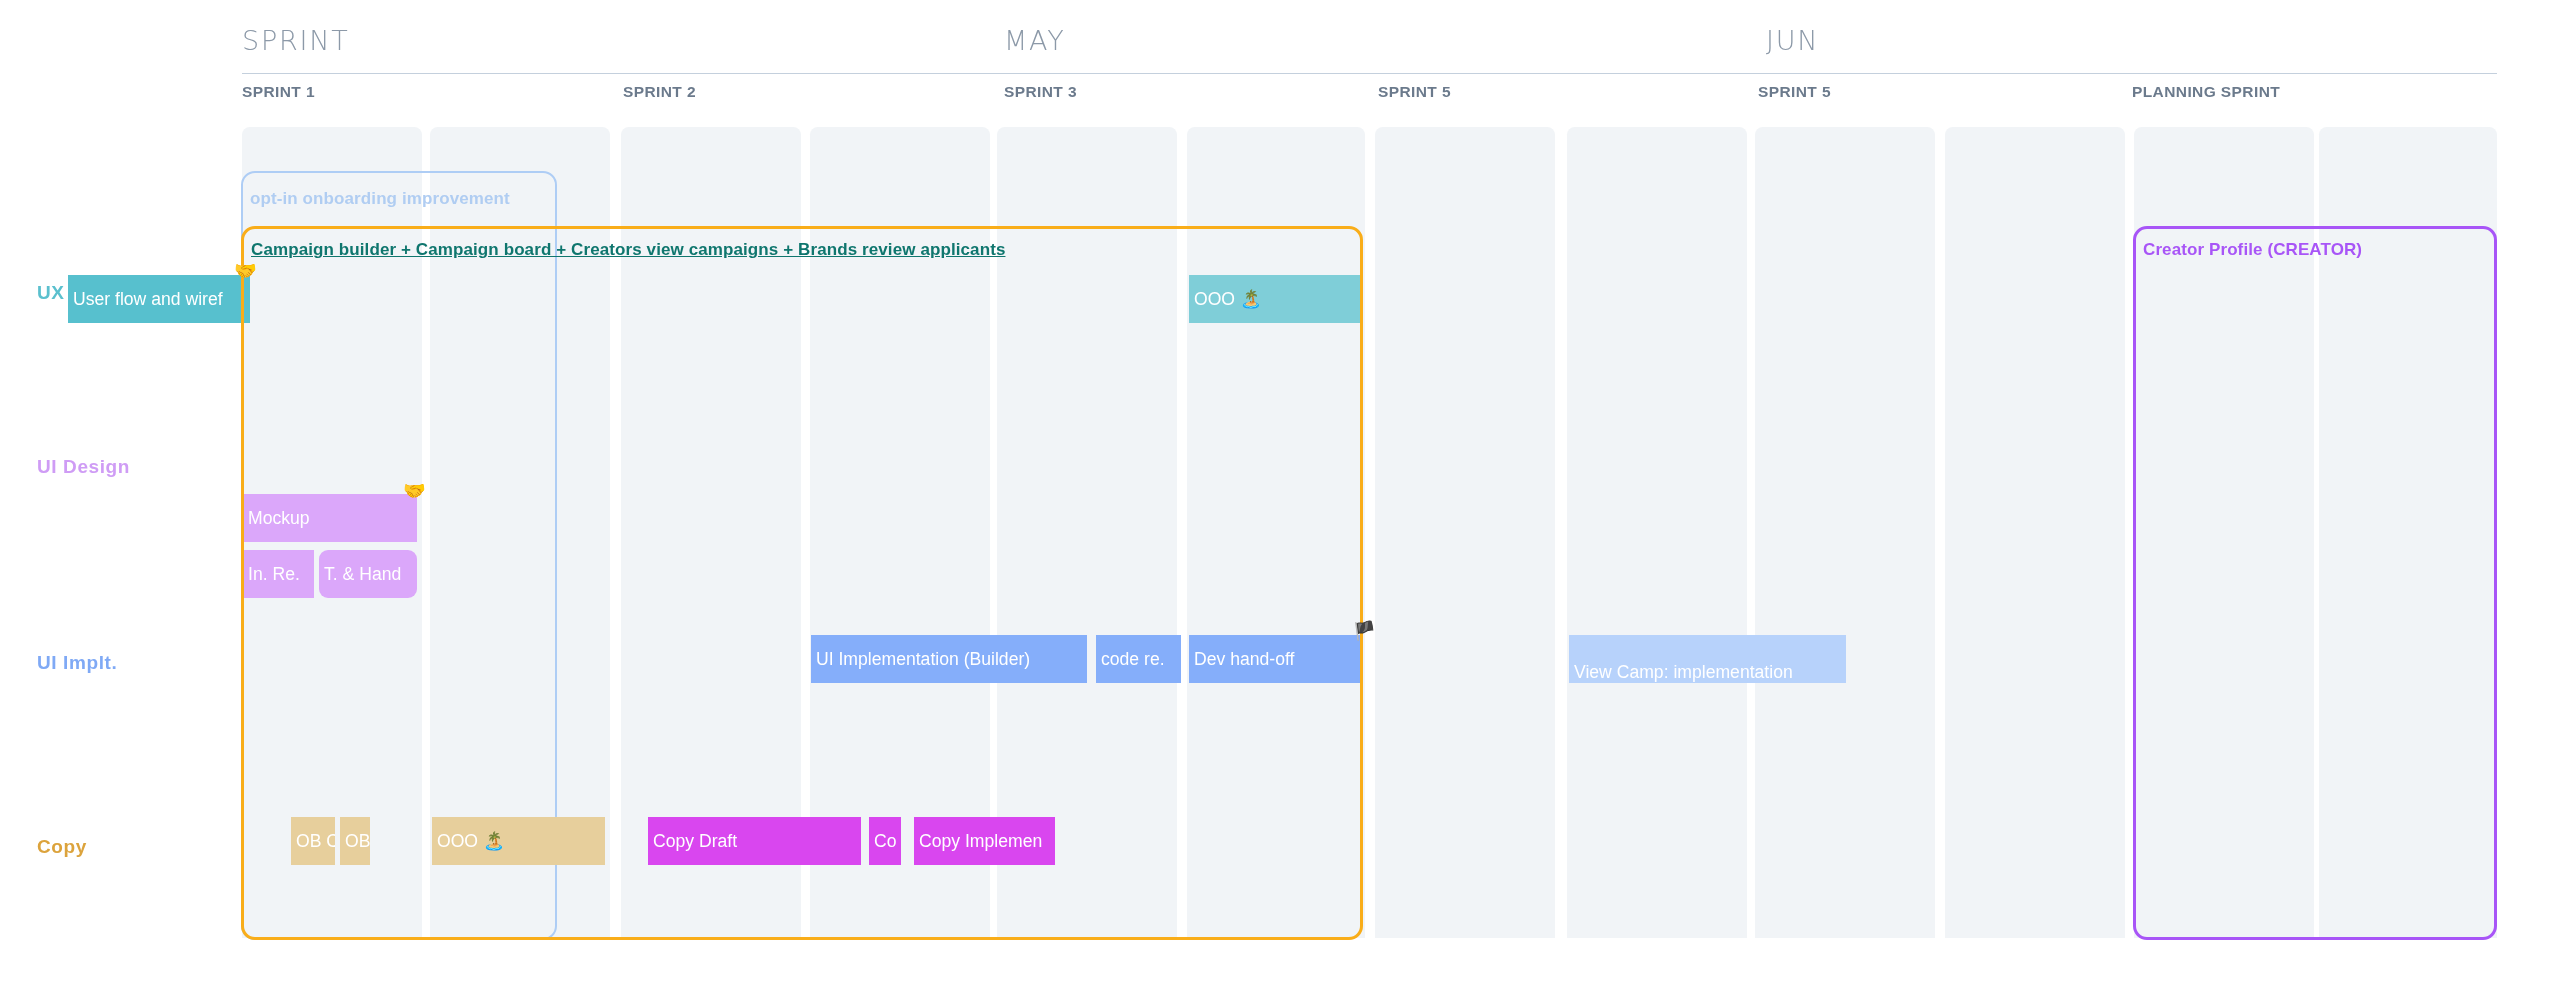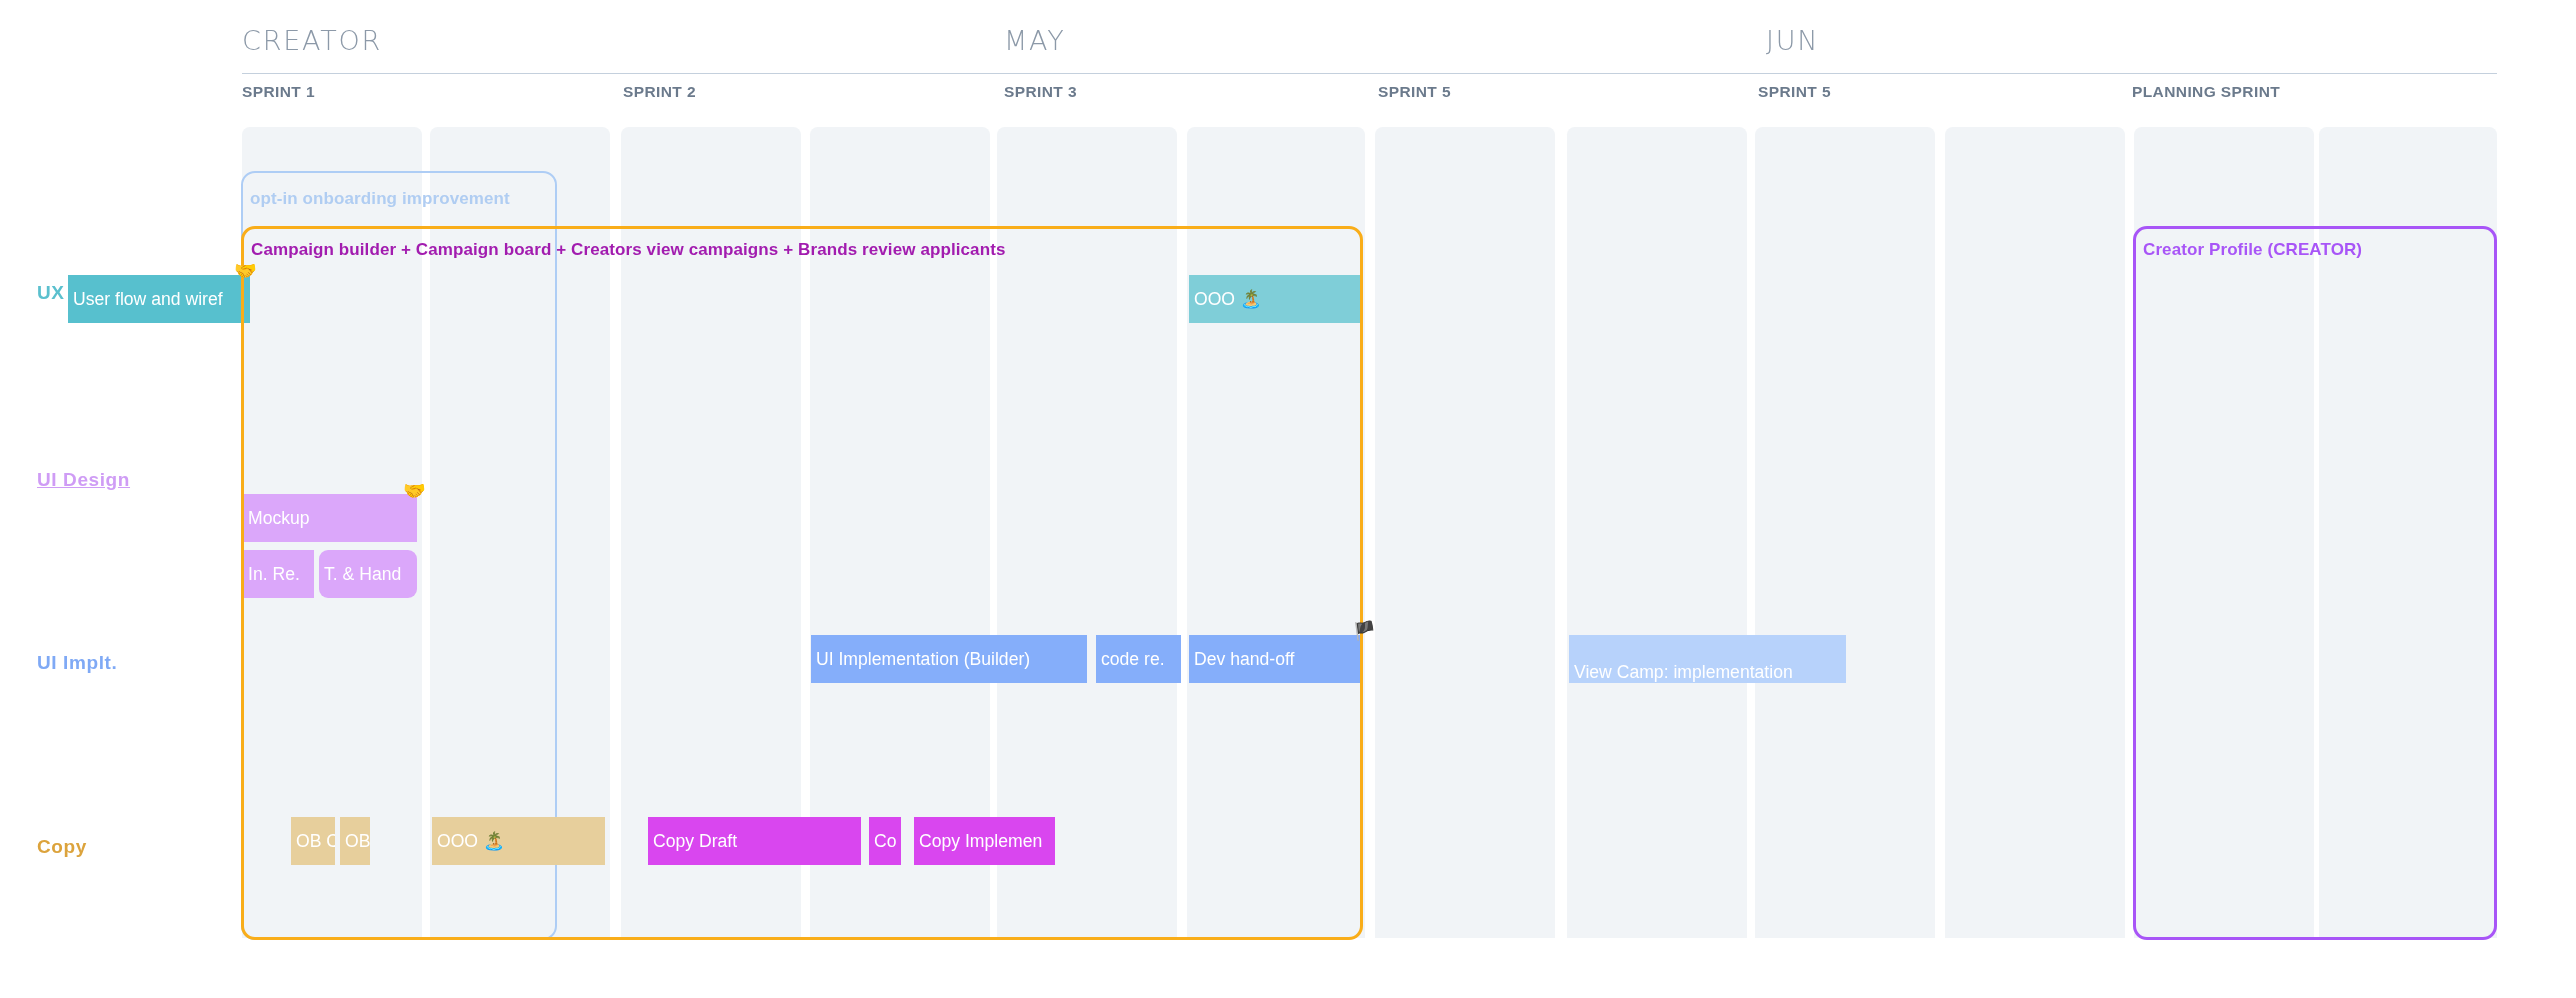--- a/index.html
+++ b/index.html
@@ -78,21 +78,21 @@
     position: absolute;
     font-size: 17px;
     font-weight: bold;
     letter-spacing: 0.1px;
     white-space: nowrap;
     font-family: "Liberation Sans", sans-serif;
   }
   .group-blue   { border-width: 2.1px; border-color: #aecdf5; }
   .group-blue .group-title   { color: #b0cdf2; left: 7px; top: 15.5px; }
   .group-orange { border-width: 3.5px; border-color: #f9ad19; z-index: 7; }
-  .group-orange .group-title { color: #a21caf; left: 7px; top: 11.3px; }
+  .group-orange .group-title { color: #0f766e; left: 7px; top: 11.3px; text-decoration: underline; }
   .group-purple { border-width: 3.5px; border-color: #a855f7; z-index: 7; }
   .group-purple .group-title { color: #a855f7; left: 7px; top: 11.3px; }
 
   
   .bar {
     position: absolute;
     display: flex;
     align-items: center;
     color: #ffffff;
     font-size: 17.6px;
@@ -132,40 +132,40 @@
       <div class="week-col" style="left: 1187px; width: 178px;"></div>
       <div class="week-col" style="left: 1375px; width: 180px;"></div>
       <div class="week-col" style="left: 1567px; width: 180px;"></div>
       <div class="week-col" style="left: 1755px; width: 180px;"></div>
       <div class="week-col" style="left: 1945px; width: 180px;"></div>
       <div class="week-col" style="left: 2134px; width: 180px;"></div>
       <div class="week-col" style="left: 2319px; width: 178px;"></div>
     </div>
 
   <div class="month-band" id="month-band">
-      <div class="month" style="left: 242px;">CREATOR</div>
+      <div class="month" style="left: 242px;">SPRINT</div>
       <div class="month-rule" style="left: 242px; width: 762px;"></div>
       <div class="month" style="left: 1004px;">MAY</div>
       <div class="month-rule" style="left: 1004px; width: 762px;"></div>
       <div class="month" style="left: 1766px;">JUN</div>
       <div class="month-rule" style="left: 1766px; width: 731px;"></div>
     </div>
 
   <div id="sprint-labels">
       <div class="sprint-label" style="left: 242px;">SPRINT 1</div>
       <div class="sprint-label" style="left: 623px;">SPRINT 2</div>
       <div class="sprint-label" style="left: 1004px;">SPRINT 3</div>
       <div class="sprint-label" style="left: 1378px;">SPRINT 5</div>
       <div class="sprint-label" style="left: 1758px;">SPRINT 5</div>
       <div class="sprint-label" style="left: 2132px;">PLANNING SPRINT</div>
     </div>
 
   <div id="row-labels">
       <div class="row-label ux" style="top: 282px;">UX</div>
-      <div class="row-label uidesign" style="top: 469px; text-decoration: underline;">UI Design</div>
+      <div class="row-label uidesign" style="top: 456px;">UI Design</div>
       <div class="row-label uiimplt" style="top: 652px;">UI Implt.</div>
       <div class="row-label copy" style="top: 836px;">Copy</div>
     </div>
 
   <div id="groups">
       <div class="group-box group-blue" style="left: 241px; top: 171px; width: 316px; height: 769px;">
         <div class="group-title">opt-in onboarding improvement</div>
       </div>
       <div class="group-box group-orange" style="left: 241px; top: 226px; width: 1122px; height: 714px;">
         <div class="group-title">Campaign builder + Campaign board + Creators view campaigns + Brands review applicants</div>

